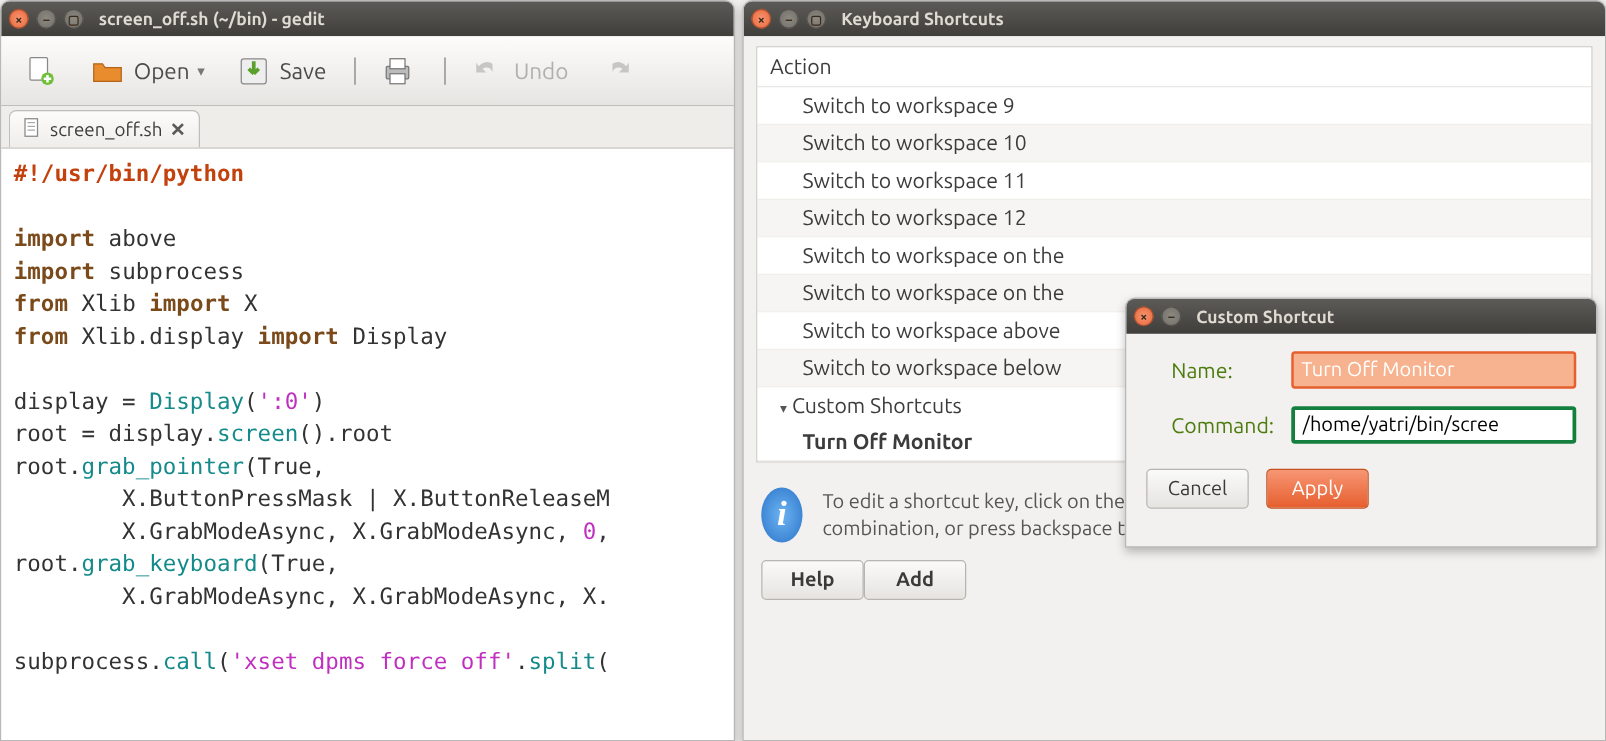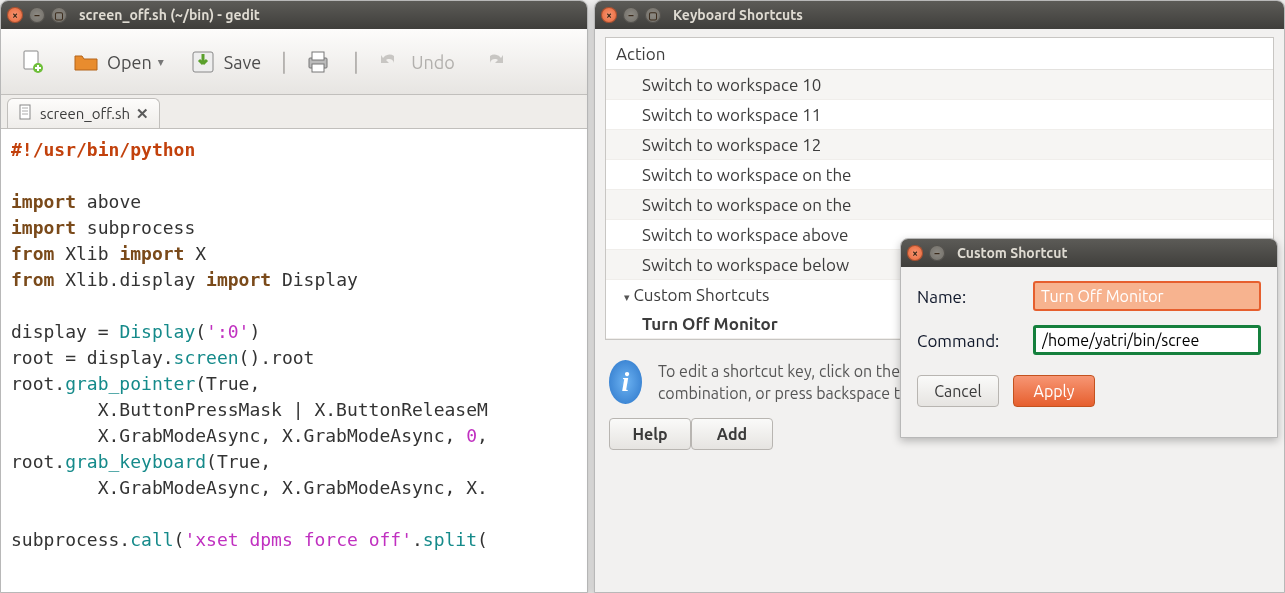--- a/index.html
+++ b/index.html
@@ -47,21 +47,21 @@
     box-shadow: inset 0 0 0 1px rgba(0,0,0,.3);
   }
   .win-close    { background: radial-gradient(#f79674,#e65f2e); }
   .win-minimize { background: radial-gradient(#8d8a83,#6e6b65); }
   .win-maximize { background: radial-gradient(#8d8a83,#6e6b65); }
   .titlebar-title { margin-left: 6px; }
 
   
   #gedit { left: 0; top: 0; width: 588px; height: 593px; border-radius: 8px 8px 0 0;}
   .toolbar {
-    height: 66px;
+    height: 56px;
     background: linear-gradient(#fdfcfb,#e7e5e2);
     border-bottom: 1px solid #c1bfbc;
     display: flex;
     align-items: center;
     padding: 0 10px;
     gap: 12px;
   }
   .tb-btn {
     display: flex;
     align-items: center;
@@ -198,21 +198,21 @@
     flex:1;
     padding: 14px 16px 10px 16px;
     display:grid;
     grid-template-columns: 110px 1fr;
     grid-auto-rows: min-content;
     row-gap: 14px;
     column-gap: 6px;
     align-items:center;
     font-size:17px;
   }
-  .dlg-label { color:#0f172a; }
+  .dlg-label { color:#4d7c0f;margin-left:20px; }
   .dlg-input {
     height:30px;
     border:3px solid #15803d;
     border-radius:3px;
     padding:0 6px;
     font-size:16px;
     font-family:inherit;
     width:100%;
   }
   .dlg-input.selected {
@@ -329,20 +329,21 @@
 <div id="kbwin" class="window">
   <div class="titlebar">
     <span class="win-btn win-close">×</span>
     <span class="win-btn win-minimize">–</span>
     <span class="win-btn win-maximize">▢</span>
     <span class="titlebar-title">Keyboard Shortcuts</span>
   </div>
   <div class="kb-body">
     <div class="kb-list">
       <div class="kb-header">Action</div>
+      <div class="kb-row">Switch to workspace 9</div>
       <div class="kb-row alt">Switch to workspace 10</div>
       <div class="kb-row">Switch to workspace 11</div>
       <div class="kb-row alt">Switch to workspace 12</div>
       <div class="kb-row">Switch to workspace on the</div>
       <div class="kb-row alt">Switch to workspace on the</div>
       <div class="kb-row">Switch to workspace above</div>
       <div class="kb-row alt">Switch to workspace below</div>
       <div class="kb-section">Custom Shortcuts</div>
       <div class="kb-row selected">Turn Off Monitor</div>
     </div>

